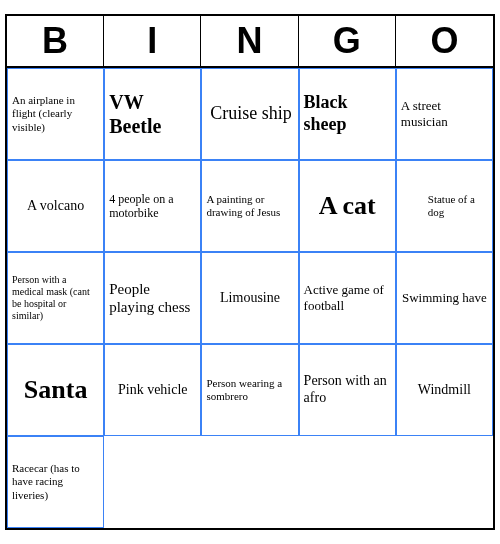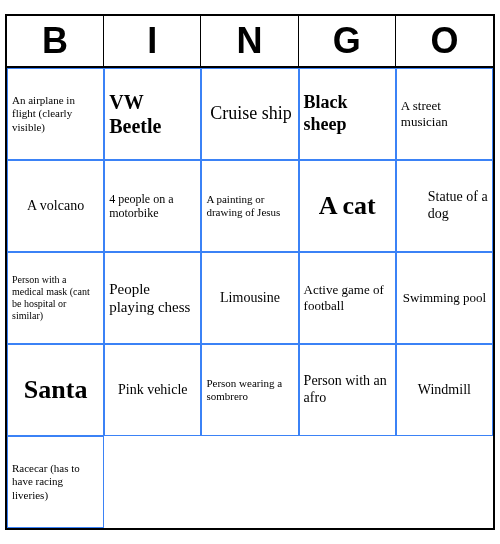--- a/index.html
+++ b/index.html
@@ -81,27 +81,27 @@
     <div class="bingo-cell" style="font-size:20px; font-weight:bold;">VW Beetle</div>
     <div class="bingo-cell" style="font-size:18px;padding-left:6px;">Cruise ship</div>
     <div class="bingo-cell" style="font-size:18px; font-weight:bold;">Black sheep</div>
 
     <div class="bingo-cell" style="font-size:13px;">A street musician</div>
     <div class="bingo-cell" style="font-size:14px;">A volcano</div>
     <div class="bingo-cell" style="font-size:12px;">4 people on a motorbike</div>
     <div class="bingo-cell" style="font-size:11px;">A painting or drawing of Jesus</div>
 
     <div class="bingo-cell" style="font-size:26px; font-weight:bold;">A cat</div>
-    <div class="bingo-cell" style="font-size:14px;padding-left:31px;">Statue of a dog</div>
+    <div class="bingo-cell" style="font-size:11px;padding-left:31px;">Statue of a dog</div>
     <div class="bingo-cell" style="font-size:10px;">Person with a medical mask (cant be hospital or similar)</div>
     <div class="bingo-cell" style="font-size:15px;">People playing chess</div>
     <div class="bingo-cell" style="font-size:14px;">Limousine</div>
 
     <div class="bingo-cell" style="font-size:13px;">Active game of football</div>
-    <div class="bingo-cell" style="font-size:13px;">Swimming pool</div>
+    <div class="bingo-cell" style="font-size:13px;">Swimming have</div>
     <div class="bingo-cell" style="font-size:26px; font-weight:bold;">Santa</div>
 
     <div class="bingo-cell" style="font-size:14px;">Pink vehicle</div>
     <div class="bingo-cell" style="font-size:11px;">Person wearing a sombrero</div>
     <div class="bingo-cell" style="font-size:14px;">Person with an afro</div>
     <div class="bingo-cell" style="font-size:14px;">Windmill</div>
     <div class="bingo-cell" style="font-size:11px;">Racecar (has to have racing liveries)</div>
   </div>
 </div>
 

